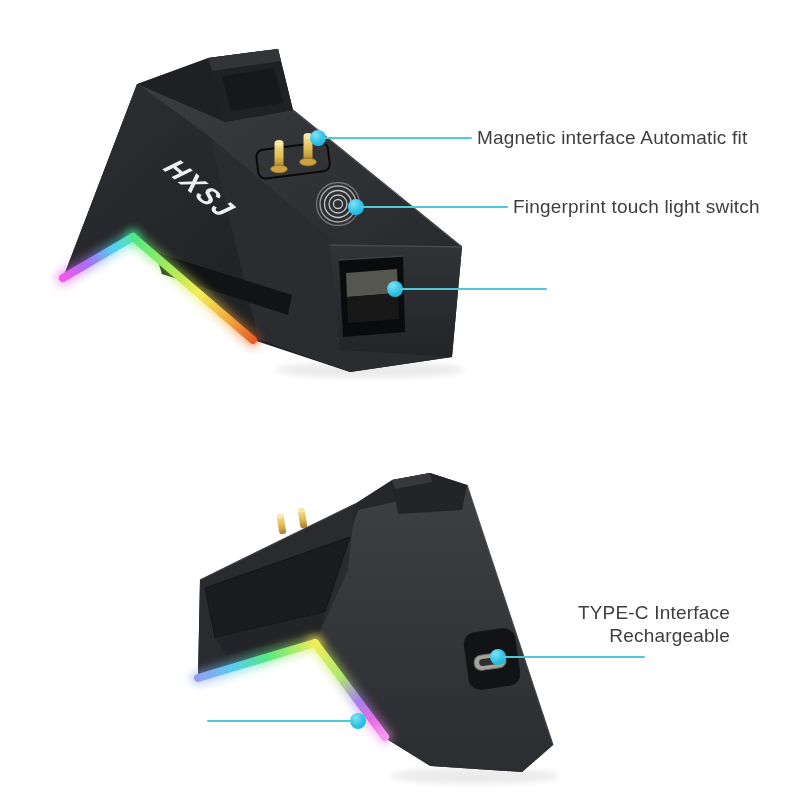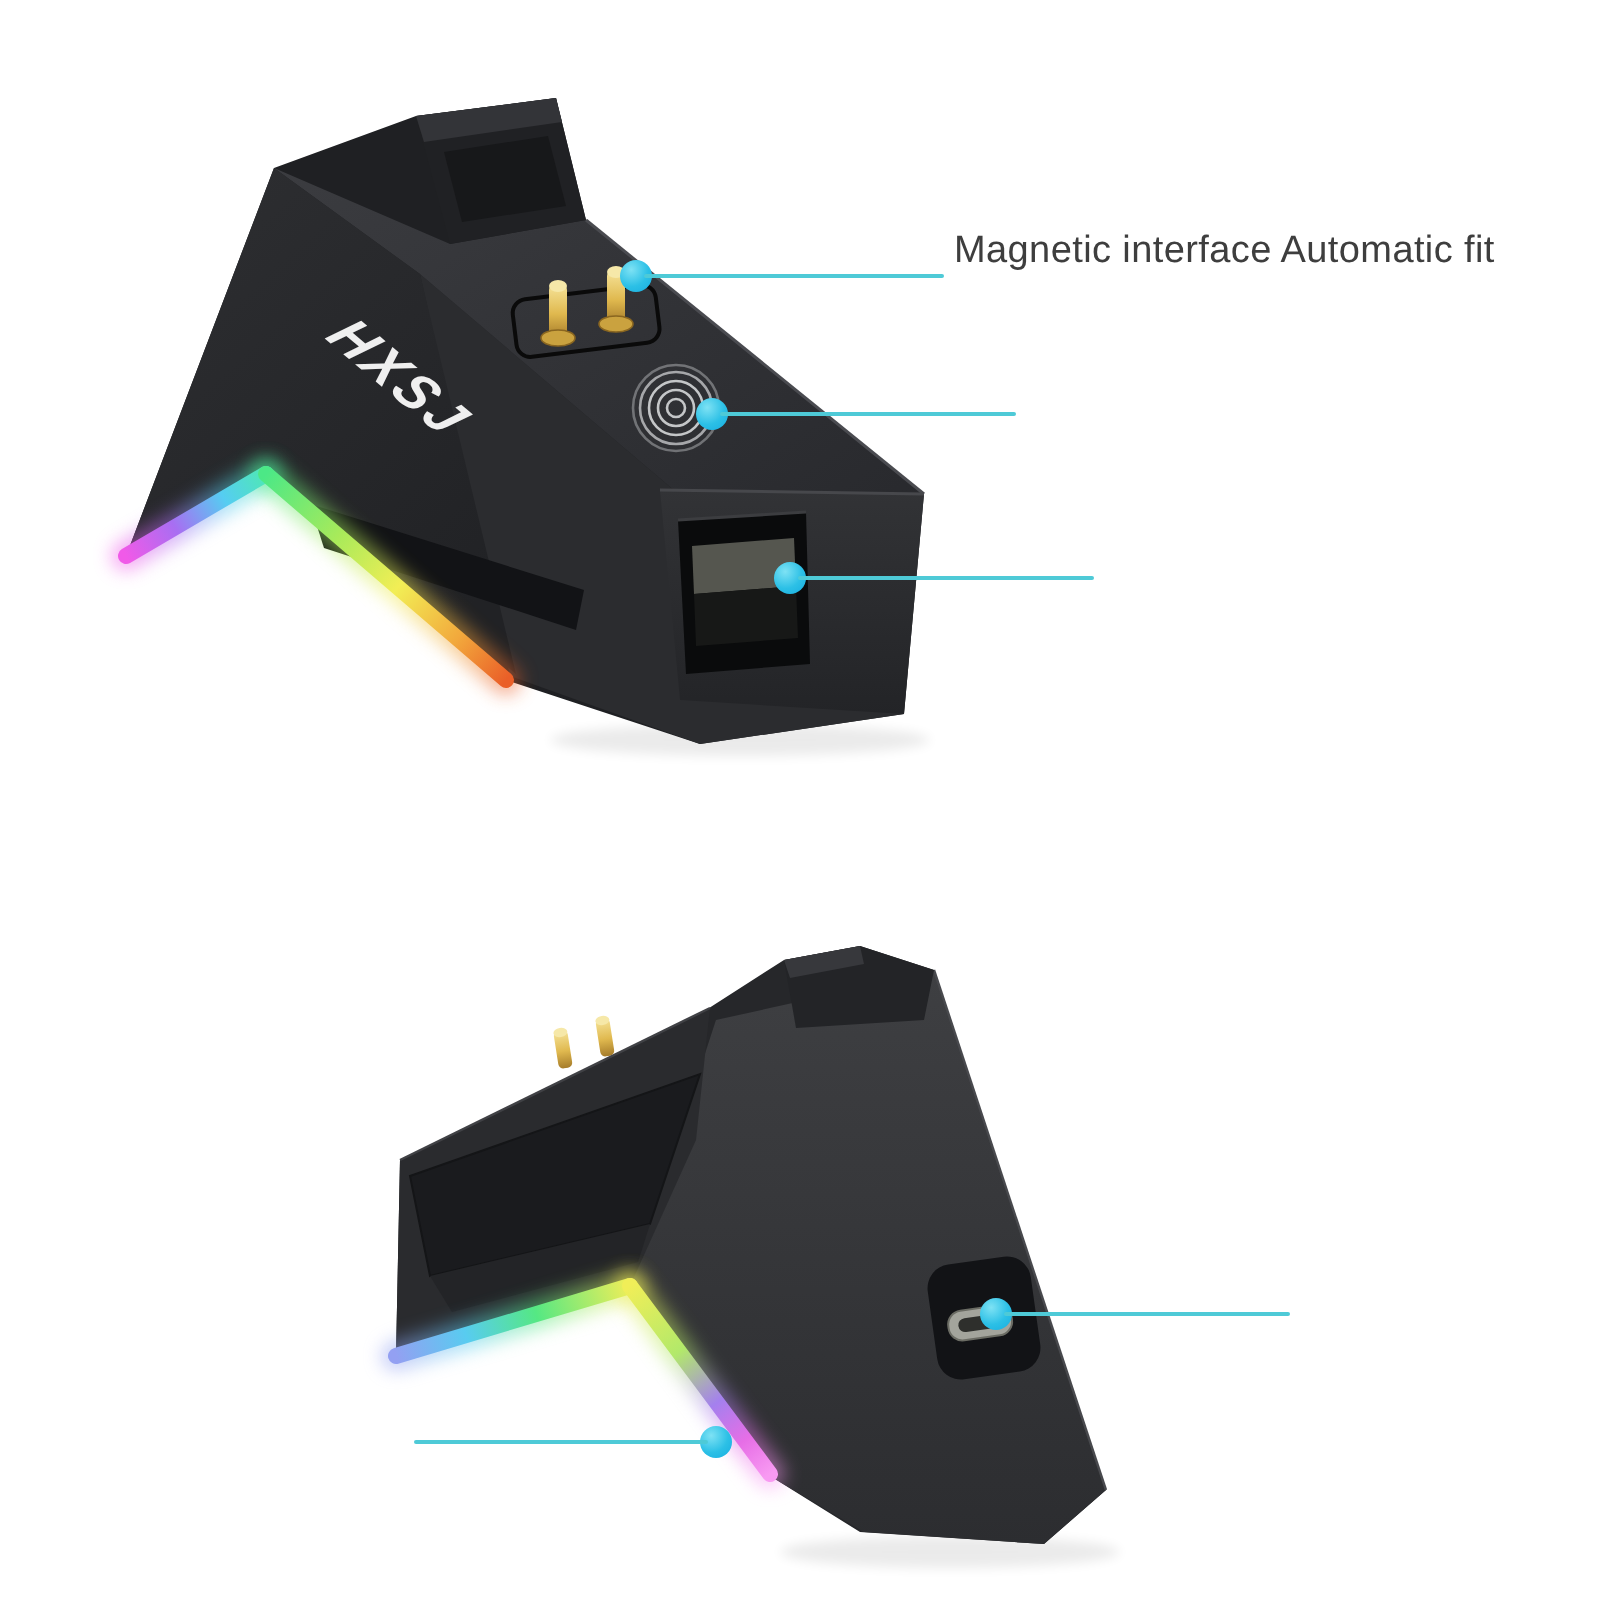--- a/index.html
+++ b/index.html
@@ -16,21 +16,21 @@
     position:absolute;font-size:19px;color:#3e3e3e;white-space:nowrap;
     line-height:23px;letter-spacing:0.2px;
   }
   .callout-line{position:absolute;height:2px;background:#4ecad7;border-radius:1px;}
   .callout-dot{
     position:absolute;width:16px;height:16px;border-radius:50%;
     background:radial-gradient(circle at 35% 30%, #7ee2f4 0%, #2cc0e6 55%, #17ade0 100%);
   }
   #dot-magnetic{left:310px;top:130px;}
   #line-magnetic{left:322px;top:137px;width:150px;}
-  #label-magnetic{left:477px;top:114px;}
+  #label-magnetic{left:477px;top:126px;}
 
   #dot-fingerprint{left:348px;top:199px;}
   #line-fingerprint{left:360px;top:206px;width:148px;}
   #label-fingerprint{left:513px;top:195px;}
 
   #dot-usb{left:387px;top:281px;}
   #line-usb{left:399px;top:288px;width:148px;}
   #label-usb{left:551px;top:277px;}
 
   #dot-typec{left:490px;top:649px;}
@@ -216,23 +216,28 @@
       <path d="M135,173 L205,267" stroke="url(#bg2)" stroke-width="8" stroke-linecap="round"></path>
     </g>
   </svg>
 
   <span class="callout-dot" id="dot-magnetic"></span>
   <span class="callout-line" id="line-magnetic"></span>
   <div class="callout-label" id="label-magnetic">Magnetic interface Automatic fit</div>
 
   <span class="callout-dot" id="dot-fingerprint"></span>
   <span class="callout-line" id="line-fingerprint"></span>
+  <div class="callout-label" id="label-fingerprint">Fingerprint touch light switch</div>
 
   <span class="callout-dot" id="dot-usb"></span>
   <span class="callout-line" id="line-usb"></span>
 
   <span class="callout-dot" id="dot-typec"></span>
   <span class="callout-line" id="line-typec"></span>
+  <div class="callout-label" id="label-typec">
+    <div>TYPE-C Interface</div>
+    <div>Rechargeable</div>
+  </div>
 
   <span class="callout-dot" id="dot-rgb"></span>
   <span class="callout-line" id="line-rgb"></span>
 
 </div>
 
 </body></html>

